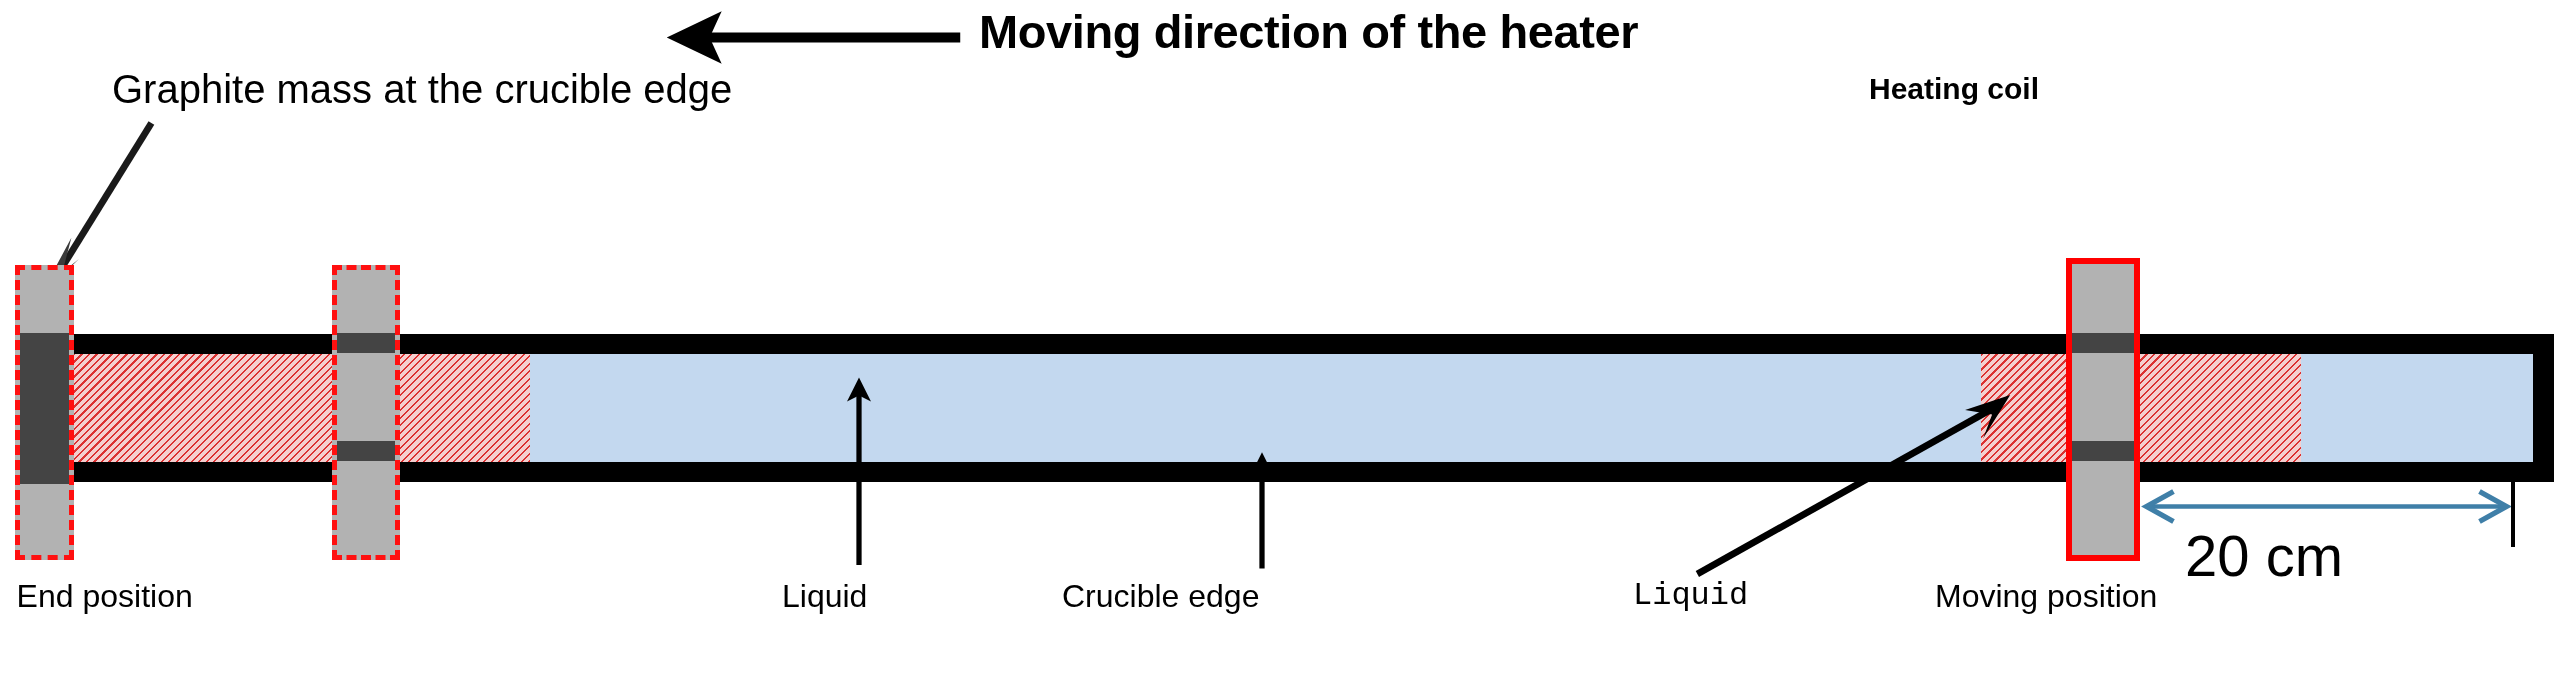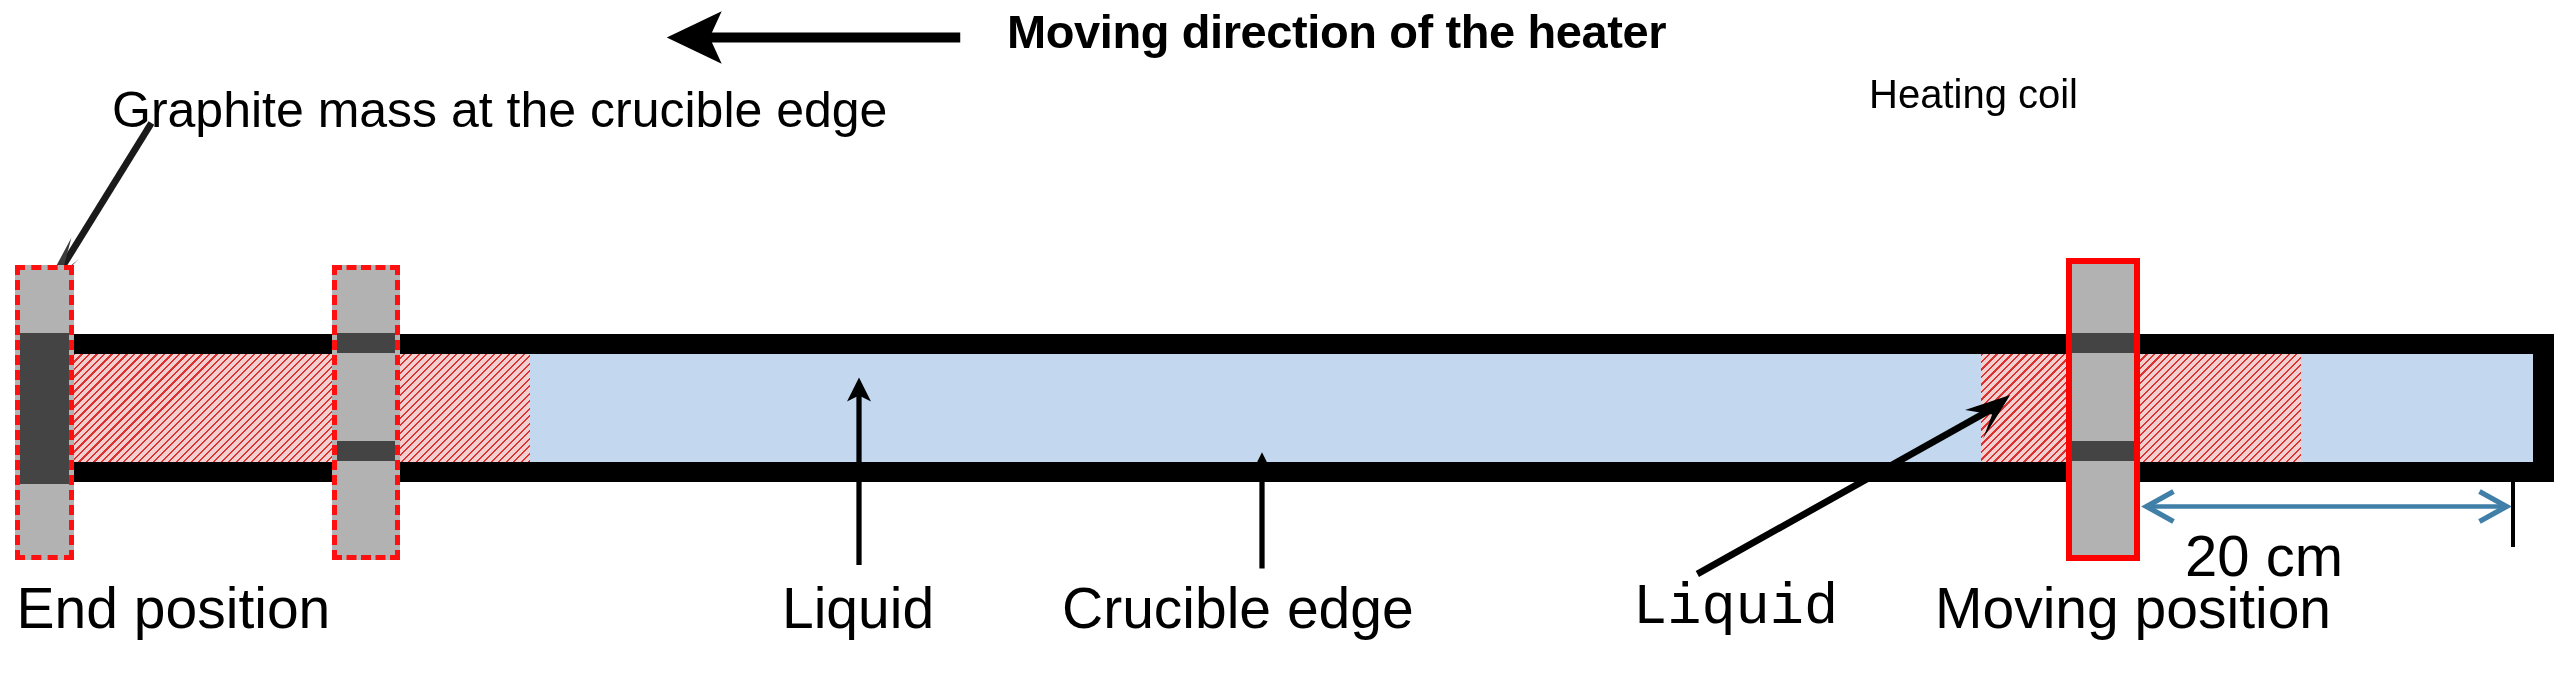--- a/index.html
+++ b/index.html
@@ -4,27 +4,27 @@
 <style>
   html,body{margin:0;padding:0;background:#fff;}
   body{width:2576px;height:674px;position:relative;overflow:hidden;
        font-family:"Liberation Sans", sans-serif;color:#000;}
 
   .abs{position:absolute;}
 
   
   #moving-direction-label{
     left:979px; top:7.5px; font-size:47px; font-weight:bold;
-    letter-spacing:-0.4px; white-space:nowrap; line-height:1;margin-left:28px;
+    letter-spacing:-0.4px; white-space:nowrap; line-height:1;
   }
   #moving-direction-arrow{ left:663px; top:10.5px; }
 
   
-  #graphite-label{ left:112px; top:85px; font-size:50px; white-space:nowrap; line-height:1; }
-  #heating-coil-label{ left:1869px; top:74px; font-size:40px; font-weight:normal;
+  #graphite-label{ left:112px; top:69px; font-size:40px; white-space:nowrap; line-height:1; }
+  #heating-coil-label{ left:1869px; top:74px; font-size:30px; font-weight:bold;
                        white-space:nowrap; line-height:1; }
 
   
   #crucible{ left:26px; top:334px; width:2528px; height:148px; }
   .wall{ position:absolute; background:#000; left:0; width:100%; }
   .wall.top{ top:0; height:20.3px; }
   .wall.bottom{ bottom:0; height:20.3px; }
   .wall.right-cap{ left:auto; right:0; top:0; width:21px; height:100%; }
 
   
@@ -68,21 +68,21 @@
   
   #dim-20cm{ position:absolute; left:2138px; top:487px; width:377px; height:39px; }
   #dim-20cm-label{
     position:absolute; left:2185px; top:527px; font-size:58px; white-space:nowrap; line-height:1;
   }
   #dim-tick-right{
     position:absolute; left:2511px; top:482px; width:3.8px; height:65px; background:#000;
   }
 
   
-  .callout-label{ position:absolute; font-size:57px; white-space:nowrap; line-height:1; top:580px; }
+  .callout-label{ position:absolute; font-size:32px; white-space:nowrap; line-height:1; top:580px; }
   #label-end-position{ left:16.6px; }
   #label-solid{ left:782px; }
   #label-crucible-wall{ left:1062px; }
   #label-liquid{ left:1633px;font-family:Liberation Mono, monospace; }
   #label-start-position{ left:1935px; }
 </style>
 </head>
 <body>
 
 <svg class="abs" id="moving-direction-arrow" width="301" height="53" viewBox="0 0 400 70">

